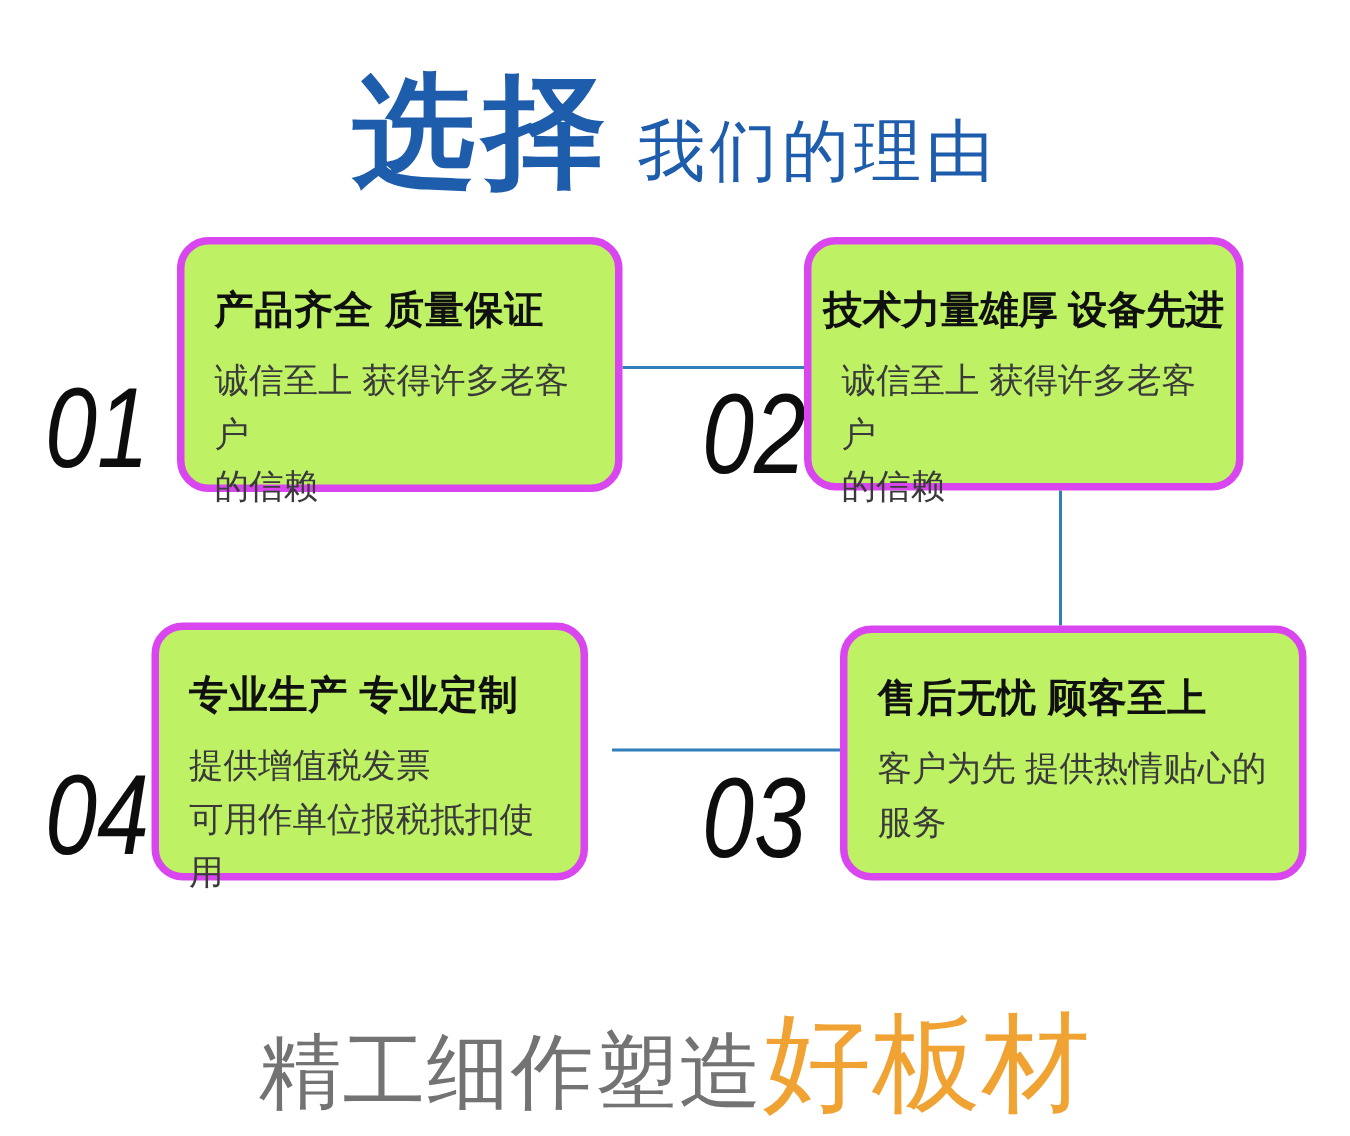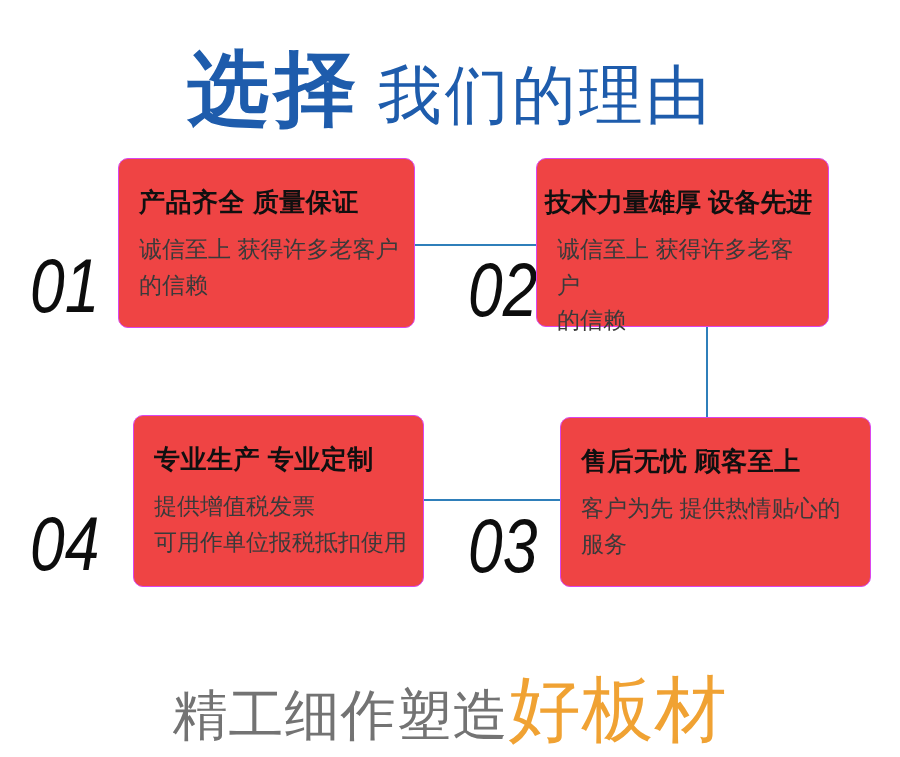--- a/index.html
+++ b/index.html
@@ -27,40 +27,40 @@
     font-size: 82px;
     line-height: 1.08;
     font-weight: 900;
     color: #1e5cac;
     letter-spacing: 5px;
     margin-top: 21px;
   }
   .title-rest {
     display: inline-block;
     vertical-align: baseline;
-    font-size: 64px;
+    font-size: 45px;
     line-height: 1.1;
     font-weight: 500;
     color: #1e5cac;
     letter-spacing: 3px;
     margin-left: 12px;
   }
 
   
   .card {
     position: absolute;
-    background: #ef4444;
-    border: 1px solid #d946ef;
-    border-radius: 10px;
+    background: #bef264;
+    border: 5px solid #d946ef;
+    border-radius: 21px;
     padding: 28px 12px 0 20px;
   }
   .card-01 { left: 118px; top: 158px; width: 297px; height: 170px; }
   .card-02 { left: 536px; top: 158px; width: 293px; height: 169px; }
   .card-03 { left: 560px; top: 417px; width: 311px; height: 170px; }
-  .card-04 { left: 133px; top: 415px; width: 291px; height: 172px; }
+  .card-04 { left: 101px; top: 415px; width: 291px; height: 172px; }
 
   .card-title {
     font-size: 26px;
     font-weight: 700;
     line-height: 1.2;
     color: #101010;
     letter-spacing: 0.5px;
     white-space: nowrap;
   }
   .card-02 .card-title { margin-left: -12px; letter-spacing: 0; }

